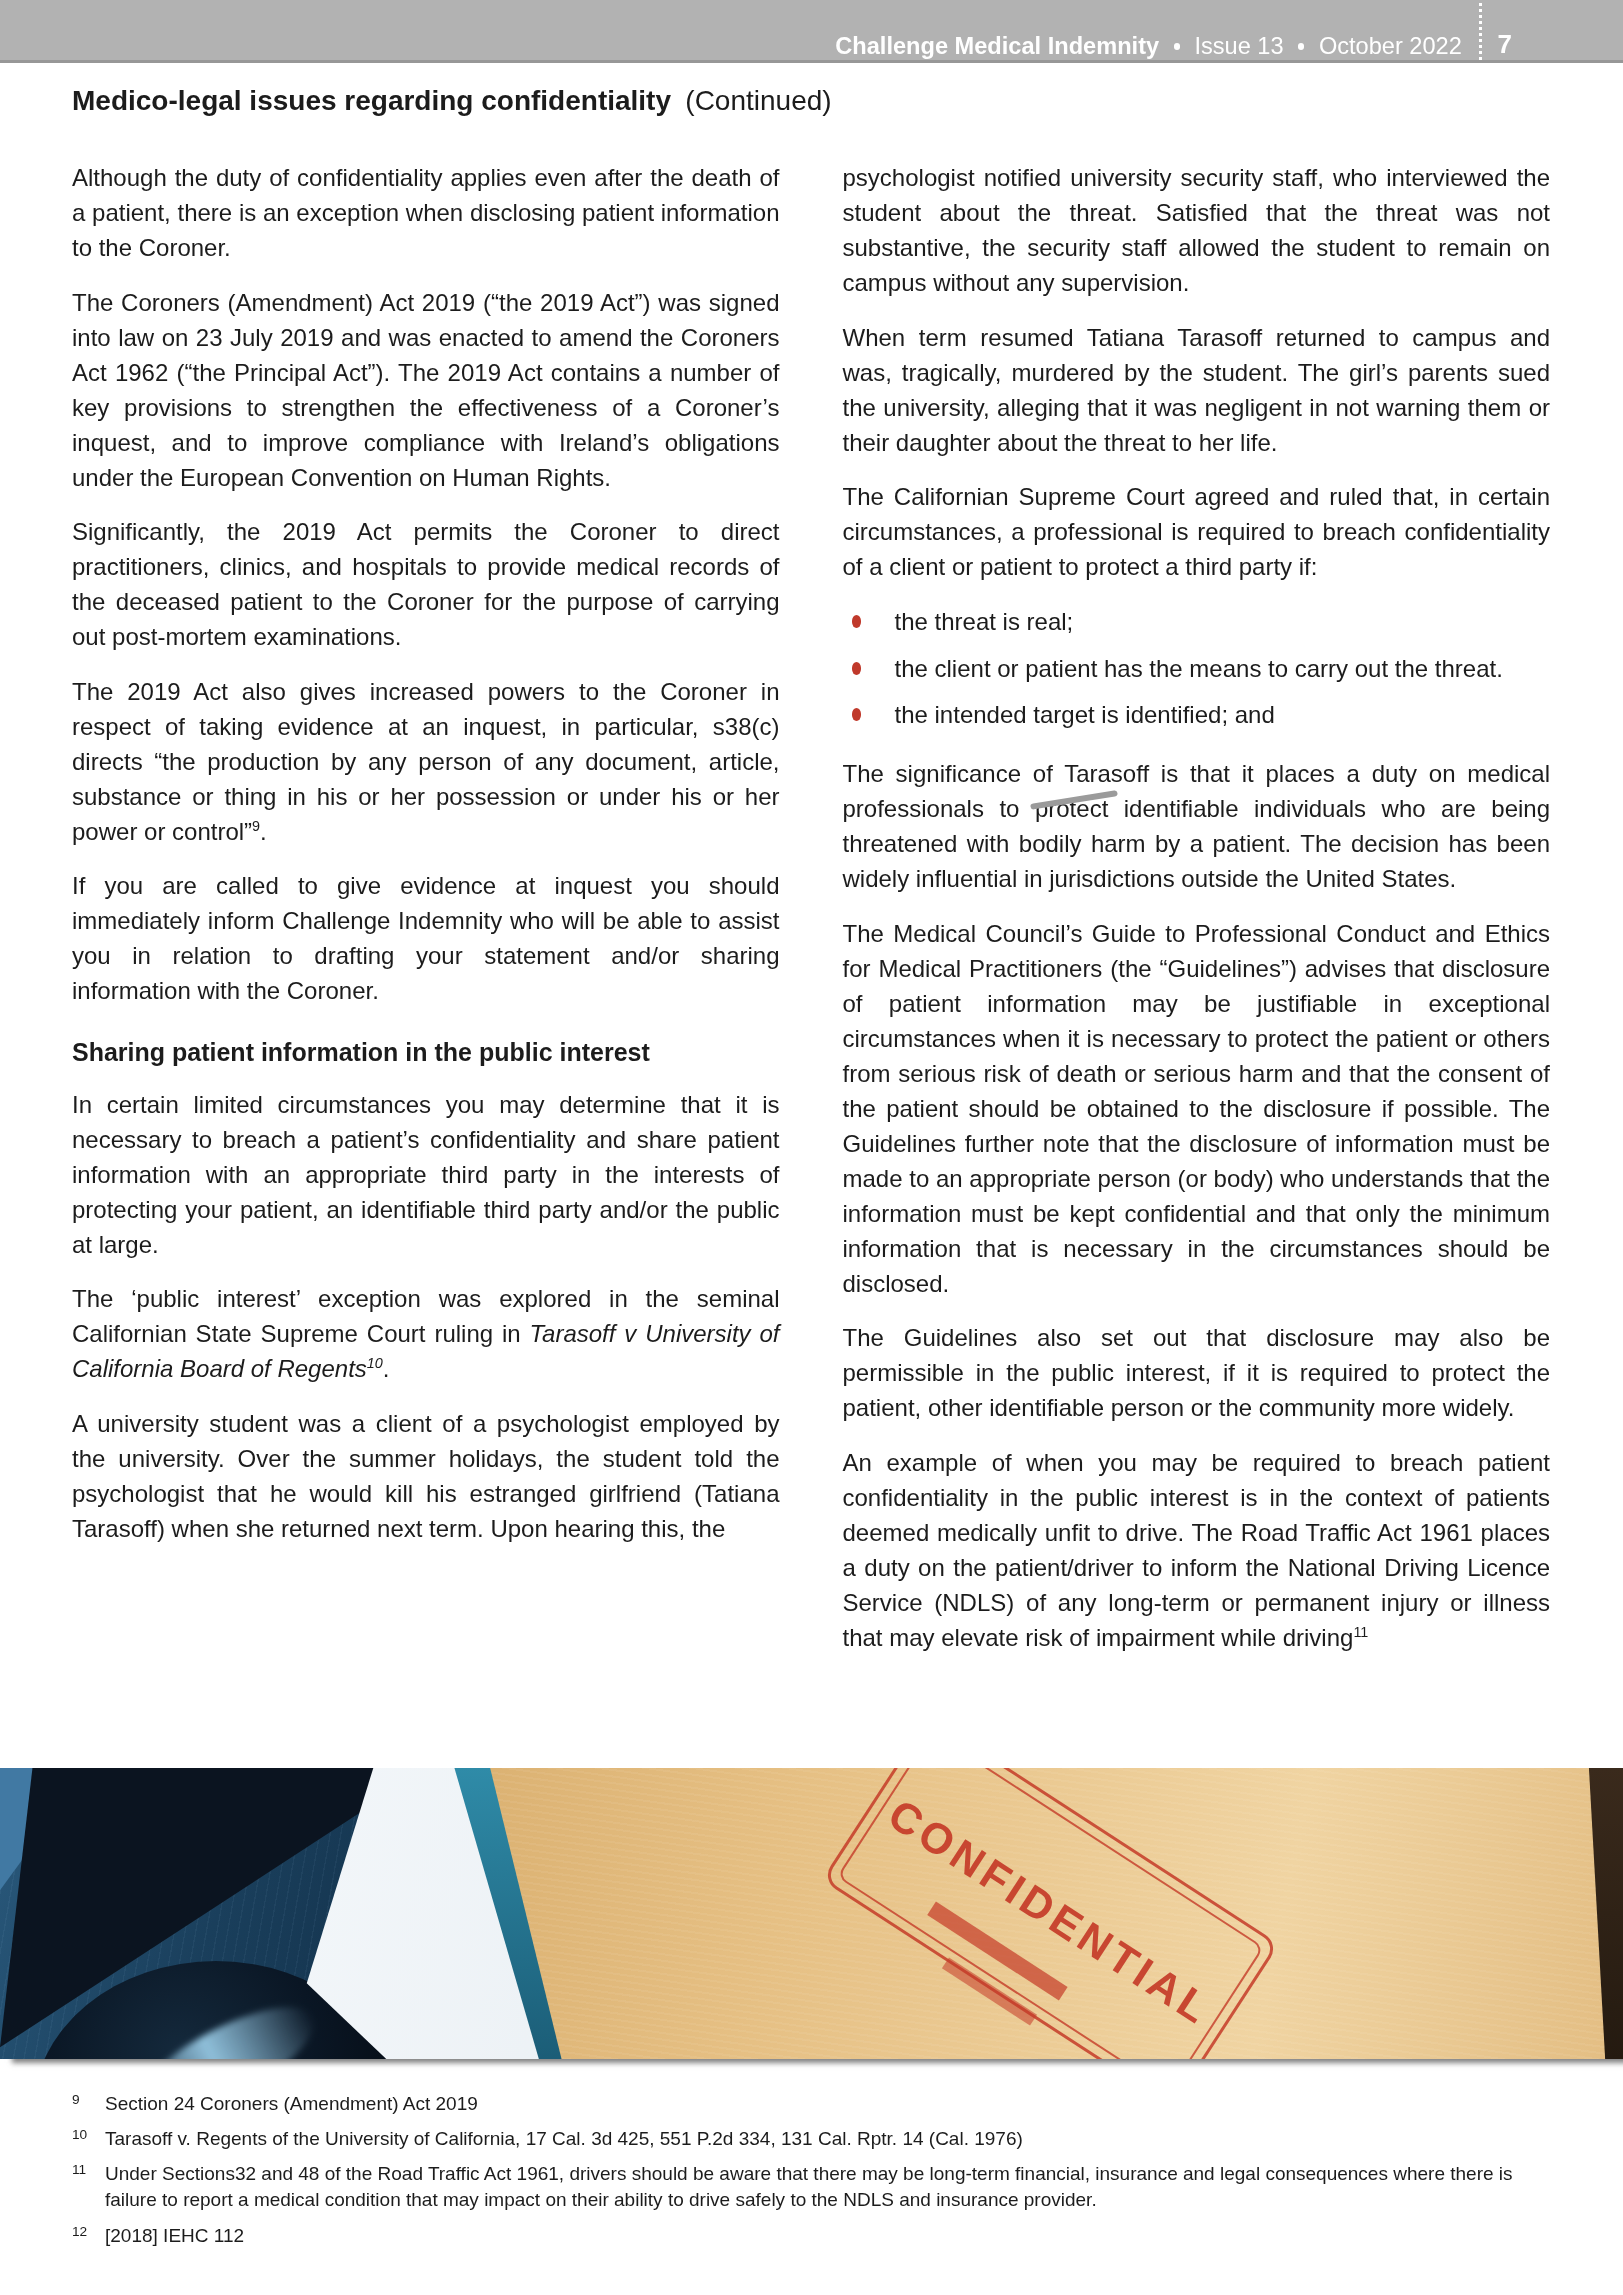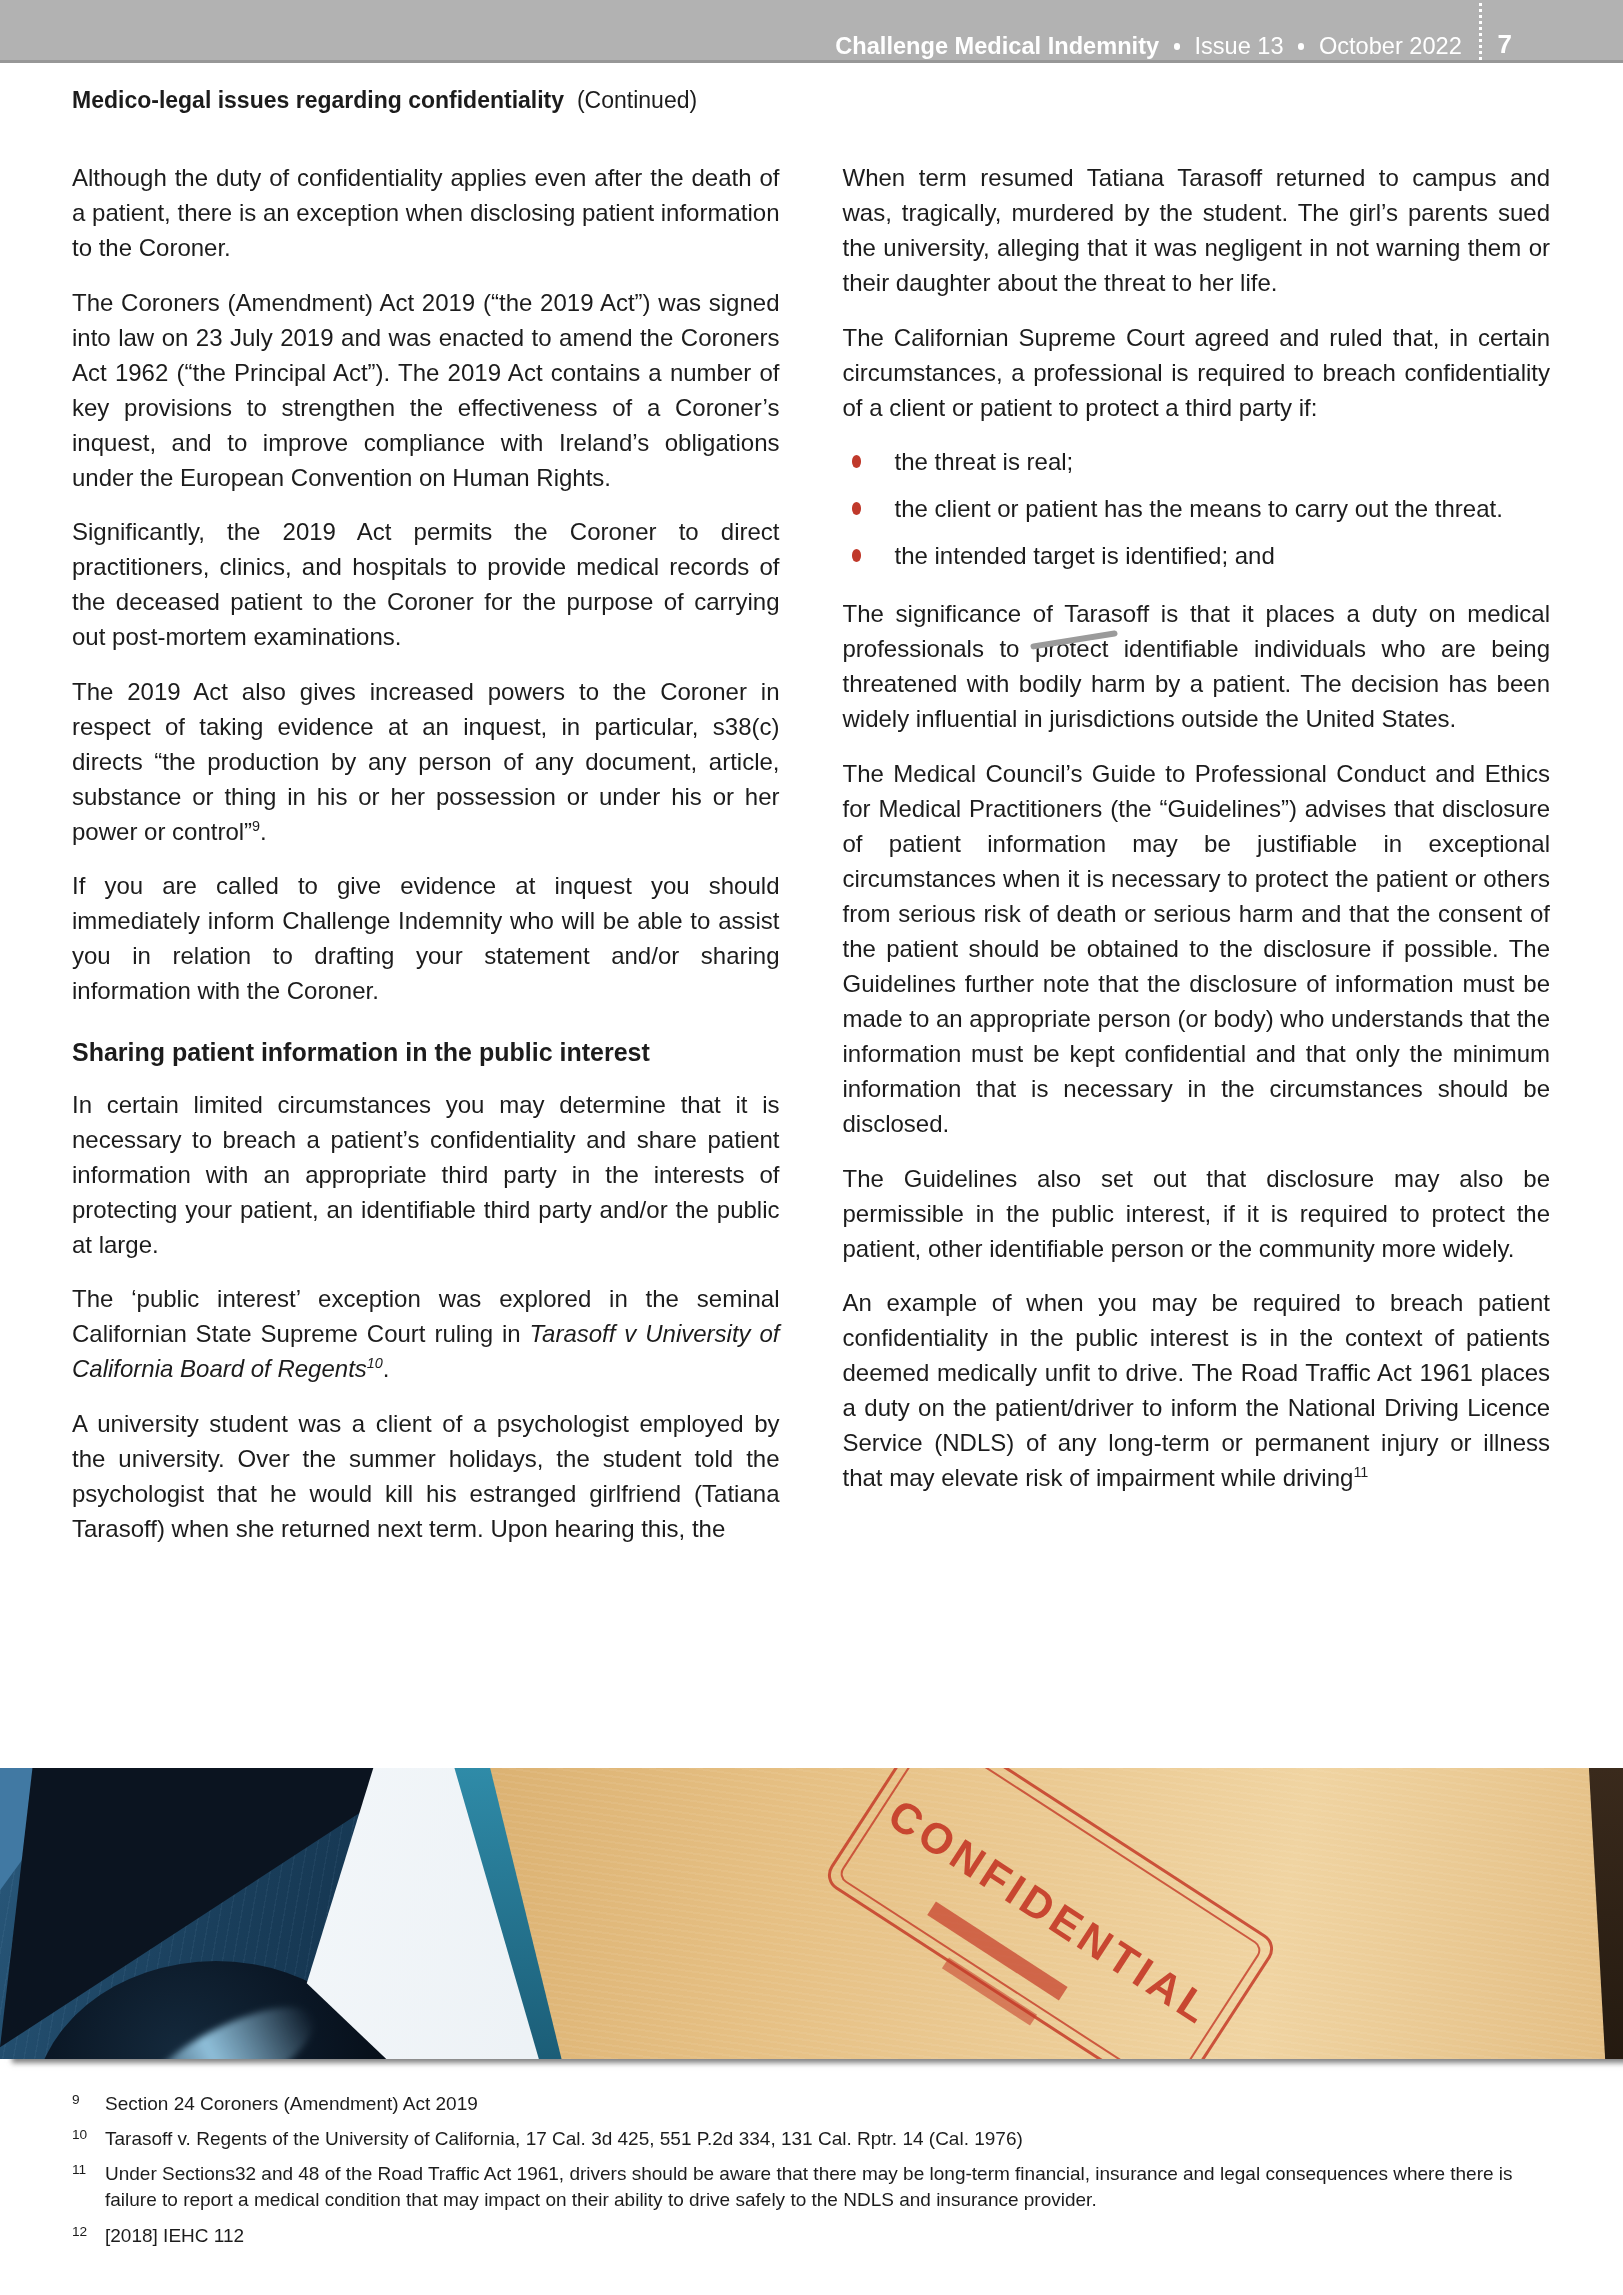--- a/index.html
+++ b/index.html
@@ -39,21 +39,21 @@
     height: 63px;
     border-left: 3.3px dotted #ffffff;
     margin: 0 15.7px 0 17px;
   }
   .topbar .pagenum { font-weight: bold; font-size: 26px; }
 
   
   .headline {
     position: absolute;
     top: 86px; left: 72px; right: 64px;
-    font-size: 23px;
+    font-size: 28px;
     line-height: 29px;
   }
   .headline .title { font-weight: bold; }
   .headline .continued { font-weight: normal; margin-left: 6.5px; }
 
   
   .columns {
     position: absolute;
     top: 160px; left: 72px; right: 73px;
     display: flex;
@@ -257,20 +257,21 @@
       <p>Significantly, the 2019 Act permits the Coroner to direct practitioners, clinics, and hospitals to provide medical records of the deceased patient to the Coroner for the purpose of carrying out post-mortem examinations.</p>
       <p><span>The 2019 Act also gives increased powers to the Coroner in respect of taking evidence at an inquest, in particular, s38(c) directs “the production by any person of any document, article, substance or thing in his or her possession or under his or her power or control”</span><sup class="ref">9</sup><span>.</span></p>
       <p>If you are called to give evidence at inquest you should immediately inform Challenge Indemnity who will be able to assist you in relation to drafting your statement and/or sharing information with the Coroner.</p>
       <h2 class="subhead">Sharing patient information in the public interest</h2>
       <p>In certain limited circumstances you may determine that it is necessary to breach a patient’s confidentiality and share patient information with an appropriate third party in the interests of protecting your patient, an identifiable third party and/or the public at large.</p>
       <p><span>The ‘public interest’ exception was explored in the seminal Californian State Supreme Court ruling in </span><span class="case-name">Tarasoff v University of California Board of Regents</span><sup class="ref case-name">10</sup><span>.</span></p>
       <p>A university student was a client of a psychologist employed by the university. Over the summer holidays, the student told the psychologist that he would kill his estranged girlfriend (Tatiana Tarasoff) when she returned next term. Upon hearing this, the</p>
     </div>
 
     <div class="col">
+      <p>psychologist notified university security staff, who interviewed the student about the threat. Satisfied that the threat was not substantive, the security staff allowed the student to remain on campus without any supervision.</p>
       <p>When term resumed Tatiana Tarasoff returned to campus and was, tragically, murdered by the student. The girl’s parents sued the university, alleging that it was negligent in not warning them or their daughter about the threat to her life.</p>
       <p>The Californian Supreme Court agreed and ruled that, in certain circumstances, a professional is required to breach confidentiality of a client or patient to protect a third party if:</p>
       <ul class="bullets">
         <li><span class="bullet-dot"></span><span>the threat is real;</span></li>
         <li><span class="bullet-dot"></span><span>the client or patient has the means to carry out the threat.</span></li>
         <li><span class="bullet-dot"></span><span>the intended target is identified; and</span></li>
       </ul>
       <p><span>The significance of Tarasoff is that it places a duty on medical professionals to </span><span class="artifact">protect</span><span> identifiable individuals who are being threatened with bodily harm by a patient. The decision has been widely influential in jurisdictions outside the United States.</span></p>
       <p>The Medical Council’s Guide to Professional Conduct and Ethics for Medical Practitioners (the “Guidelines”) advises that disclosure of patient information may be justifiable in exceptional circumstances when it is necessary to protect the patient or others from serious risk of death or serious harm and that the consent of the patient should be obtained to the disclosure if possible. The Guidelines further note that the disclosure of information must be made to an appropriate person (or body) who understands that the information must be kept confidential and that only the minimum information that is necessary in the circumstances should be disclosed.</p>
       <p>The Guidelines also set out that disclosure may also be permissible in the public interest, if it is required to protect the patient, other identifiable person or the community more widely.</p>

